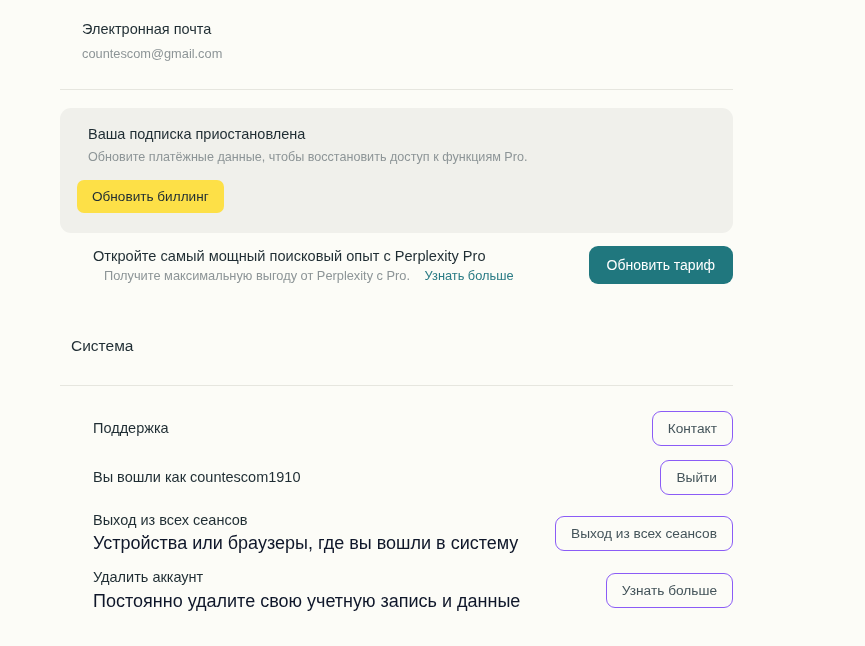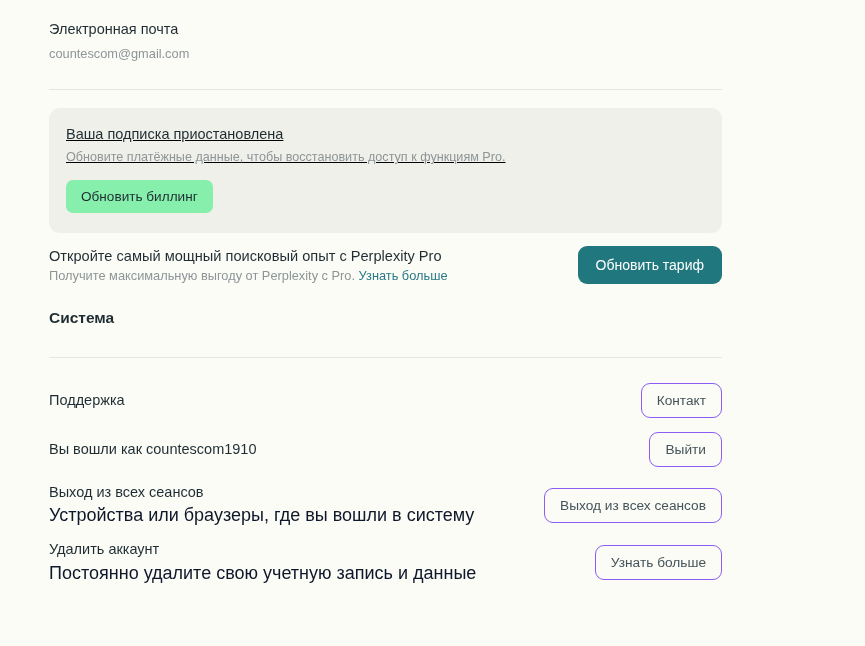--- a/index.html
+++ b/index.html
@@ -1,15 +1,15 @@
 <!DOCTYPE html>
 <html lang="ru"><head>
 <meta charset="utf-8">
 <style>
-  * { box-sizing: border-box; }
+  * { box-sizing: border-box; padding-left: 11px; }
   html, body {
     margin: 0; padding: 0;
     width: 865px; height: 646px;
     background: #fcfcf7;
     font-family: "Liberation Sans", "DejaVu Sans", sans-serif;
     -webkit-font-smoothing: antialiased;
   }
   .page {
     position: relative;
     width: 865px; height: 646px;
@@ -52,35 +52,34 @@
   
   .sub-heading { margin-top: 31px; }
   .sub-divider { margin-top: 27px; }
 
   .sub-card {
     margin-top: 18px;
     width: 673px;
     background: #f0f0eb;
     border-radius: 11px;
     padding: 18px 17px 20px 17px;
-    text-decoration: underline;
   }
   .sub-card-title {
     font-size: 14.5px;
     color: #1f2d33;
   }
   .sub-card-desc {
     margin-top: 8px;
     font-size: 12.6px;
     color: #8d9597;
   }
   .btn-billing {
     display: inline-block;
     margin-top: 16px;
-    background: #86efac;
+    background: #fde047;
     border: none;
     border-radius: 7px;
     padding: 9px 15px;
     font-size: 13.6px;
     color: #1f2d33;
     font-family: inherit;
     cursor: pointer;
   }
 
   
@@ -112,21 +111,21 @@
     border: none;
     border-radius: 9px;
     padding: 11px 18px;
     font-size: 14px;
     font-family: inherit;
     cursor: pointer;
     white-space: nowrap;
   }
 
   
-  .sys-heading { margin-top: 24px; font-weight: bold; }
+  .sys-heading { margin-top: 52px; }
   .sys-divider { margin-top: 28px; }
 
   .sys-row {
     display: flex;
     align-items: center;
     justify-content: space-between;
     width: 673px;
     min-height: 34px;
   }
   .sys-row-1 { margin-top: 25px; }

